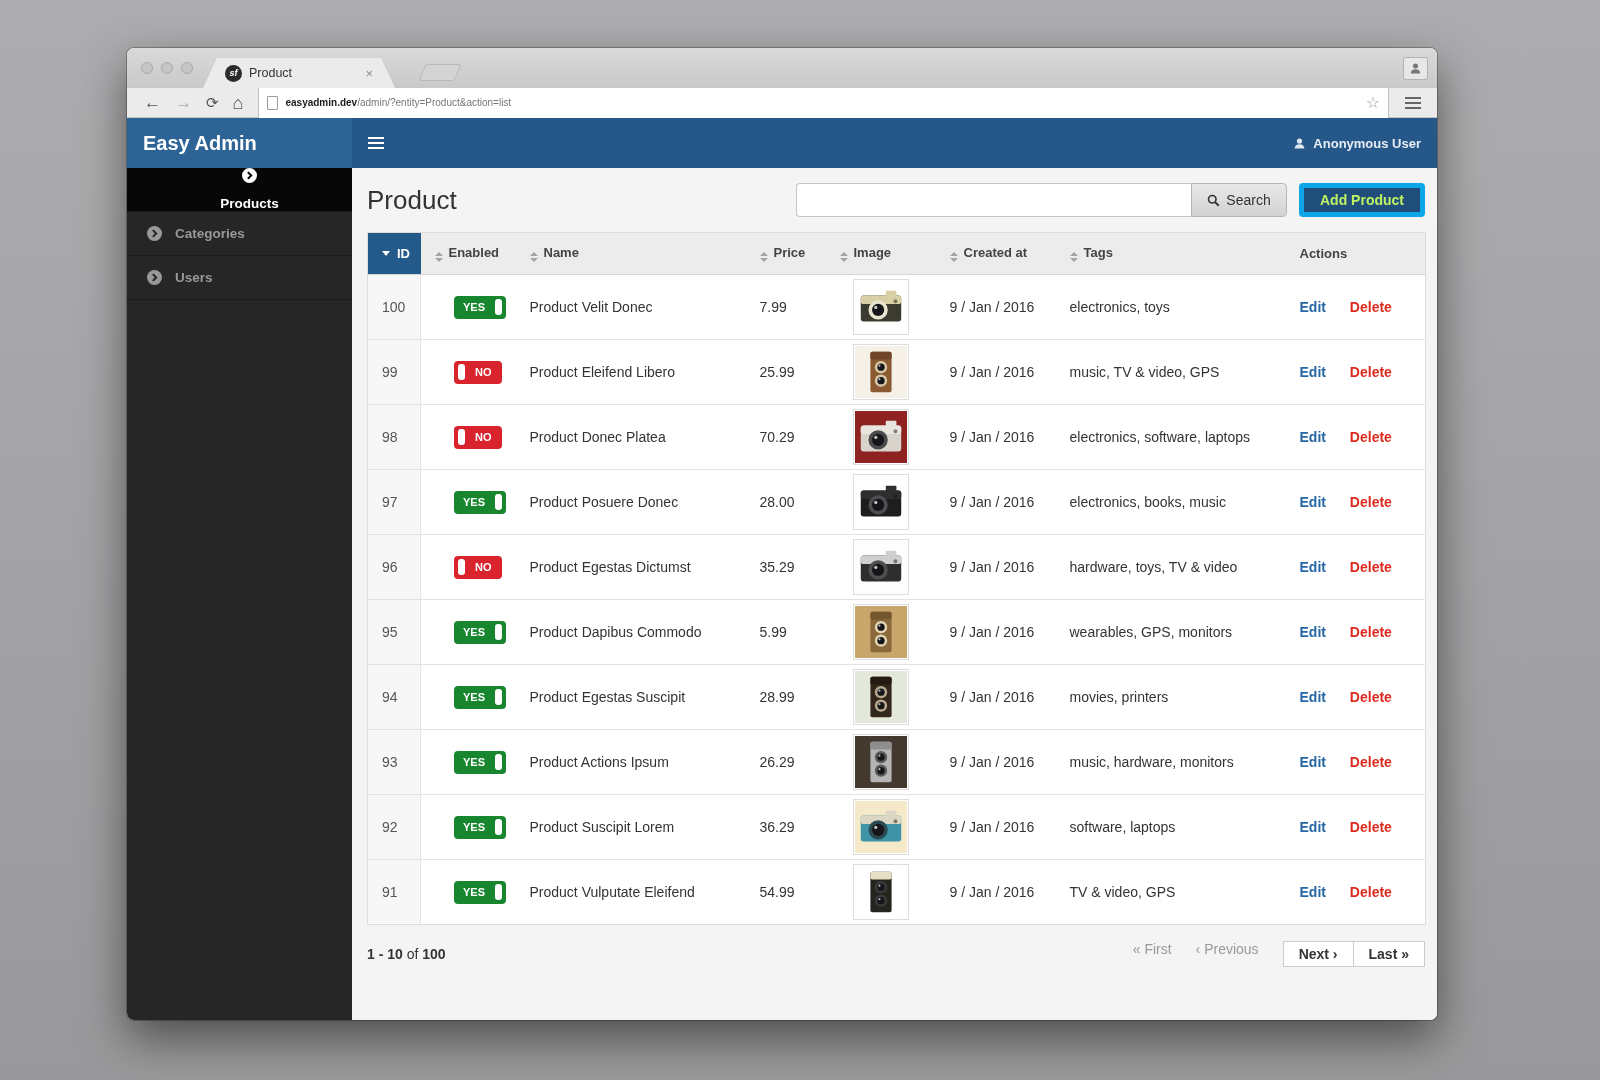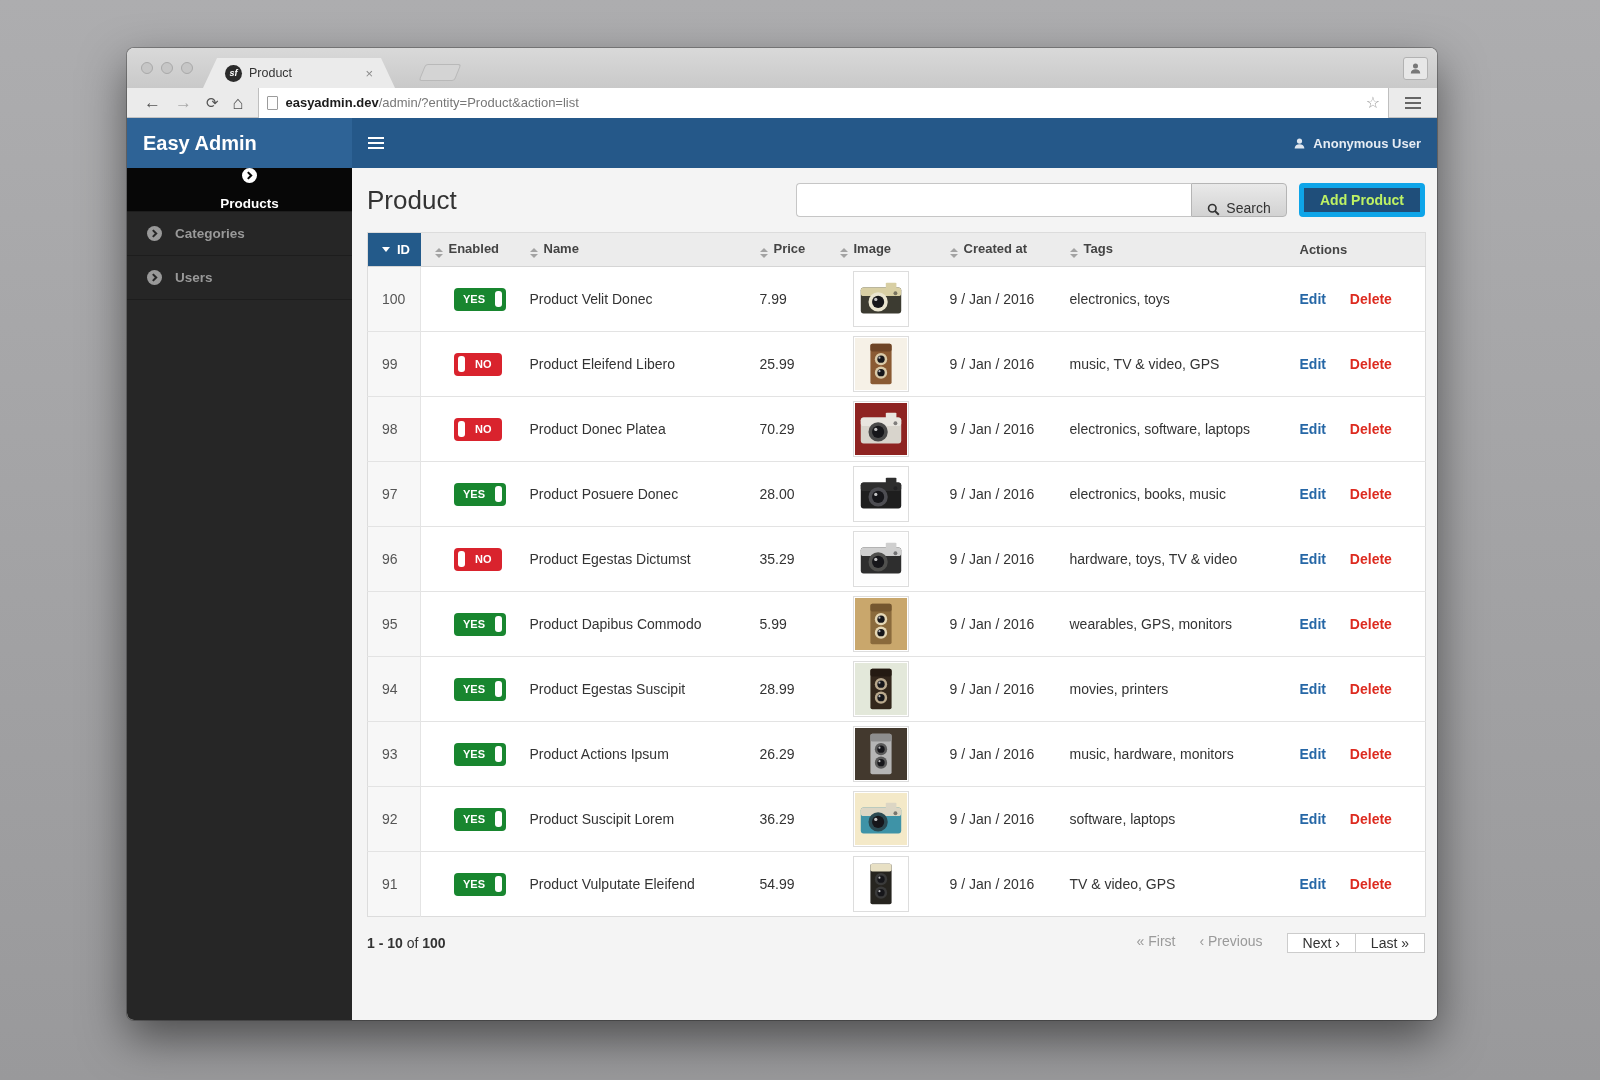--- a/index.html
+++ b/index.html
@@ -36,21 +36,21 @@
   .toolbar { height:30px; flex:0 0 30px; background:#ebebeb; display:flex;
     align-items:center; padding:0 10px; border-bottom:1px solid #c2c2c2; }
   .navbtn { font-size:17px; color:#545454; margin:0 7px; line-height:1; }
   .navbtn.disabled { color:#a9a9a9; }
   .navbtn.reload::before { content:"⟳"; font-size:15px; }
   .navbtn.back::before { content:"←"; }
   .navbtn.fwd::before  { content:"→"; }
   .navbtn.home::before { content:"⌂"; font-size:18px; }
   .urlbar { flex:1; height:40px; background:#fff; border:1px solid #bfbfbf;
     border-radius:3px; margin:0 10px 0 8px; display:flex; align-items:center;
-    padding:0 8px; font-size:13px; }
+    padding:0 8px; font-size:10px; }
   .docic { width:11px; height:14px; border:1px solid #9b9b9b; border-radius:1px;
     margin-right:7px; background:#fdfdfd; flex:0 0 11px; }
   .url-host { color:#1b1b1b; font-weight:bold; }
   .url-path { color:#777; }
   .star { margin-left:auto; color:#9a9a9a; font-size:16px; }
   .star::before { content:"☆"; }
   .menu-bars { width:16px; height:2px; background:#666; position:relative; margin:0 6px; }
   .menu-bars::before, .menu-bars::after { content:""; position:absolute; left:0;
     width:16px; height:2px; background:#666; }
   .menu-bars::before { top:-5px; } .menu-bars::after { top:5px; }
@@ -82,30 +82,30 @@
 
   .title-row { display:flex; justify-content:space-between; align-items:center;
     margin-bottom:15px; }
   .page-title { font-size:26px; color:#333; font-weight:normal; }
   .controls { display:flex; align-items:stretch; height:34px; }
   .search-input { width:395px; border:1px solid #c6c6c6; border-right:none;
     border-radius:4px 0 0 4px; padding:0 10px; font-size:14px; outline:none;
     font-family:"Liberation Sans",sans-serif; }
   .search-btn { width:96px; border:1px solid #b5b5b5; border-radius:0 4px 4px 0;
     background:linear-gradient(#e9e9e9,#d2d2d2); font-size:14px; color:#333;
-    display:flex; align-items:flex-end; justify-content:center; gap:6px; cursor:default;
+    display:flex; align-items:center; justify-content:center; gap:6px; cursor:default;
     font-family:"Liberation Sans",sans-serif; }
   .add-btn { margin-left:12px; padding:0 16px; background:var(--button_blue,#1f4e7a);
     border:5px solid #0ea5e9; border-radius:4px; color:#bef264; font-weight:bold;
     font-size:14px; font-family:"Liberation Sans",sans-serif; }
 
   
   table { width:100%; border-collapse:collapse; background:#fff;
     border:1px solid #dcdcdc; table-layout:fixed; }
-  thead th { height:34px; background:#ececec; font-size:13px; color:#444;
+  thead th { height:42px; background:#ececec; font-size:13px; color:#444;
     text-align:left; padding-left:14px; border-bottom:1px solid #d5d5d5;
     font-weight:bold; white-space:nowrap; }
   th.th-id { background:var(--th_blue,#235a8a); color:#fff; }
   .caret { display:inline-block; width:0; height:0; border-left:4px solid transparent;
     border-right:4px solid transparent; border-top:5px solid #fff;
     margin-right:7px; vertical-align:2px; }
   .sort { display:inline-flex; flex-direction:column; gap:2px; margin-right:6px;
     vertical-align:1px; }
   .sort i { display:block; width:0; height:0; border-left:4px solid transparent;
     border-right:4px solid transparent; }
@@ -129,23 +129,23 @@
   .del  { color:var(--delete_red,#dd2a1f); font-weight:bold; cursor:pointer; }
 
   
   .pager { display:flex; justify-content:space-between; align-items:center;
     margin-top:16px; }
   .range { font-size:14px; color:#333; }
   .range b { font-weight:bold; }
   .pager-right { display:flex; align-items:flex-start; gap:24px; }
   .pg-disabled { color:#9a9a9a; font-size:14px; }
   .btn-group { display:flex; }
-  .pg-btn { height:20px; padding:0 15px; background:#fff; border:1px solid #ccc;
+  .pg-btn { height:26px; padding:0 15px; background:#fff; border:1px solid #ccc;
     font-size:14px; color:#333; display:flex; align-items:center;
-    font-family:"Liberation Sans",sans-serif; }
+    font-family:"Liberation Sans",sans-serif;font-weight:bold; }
   .pg-btn + .pg-btn { border-left:none; }
 </style>
 </head>
 <body>
 
 <div class="window">
 
   <div class="tabstrip">
     <div class="lights">
       <span class="light"></span>

